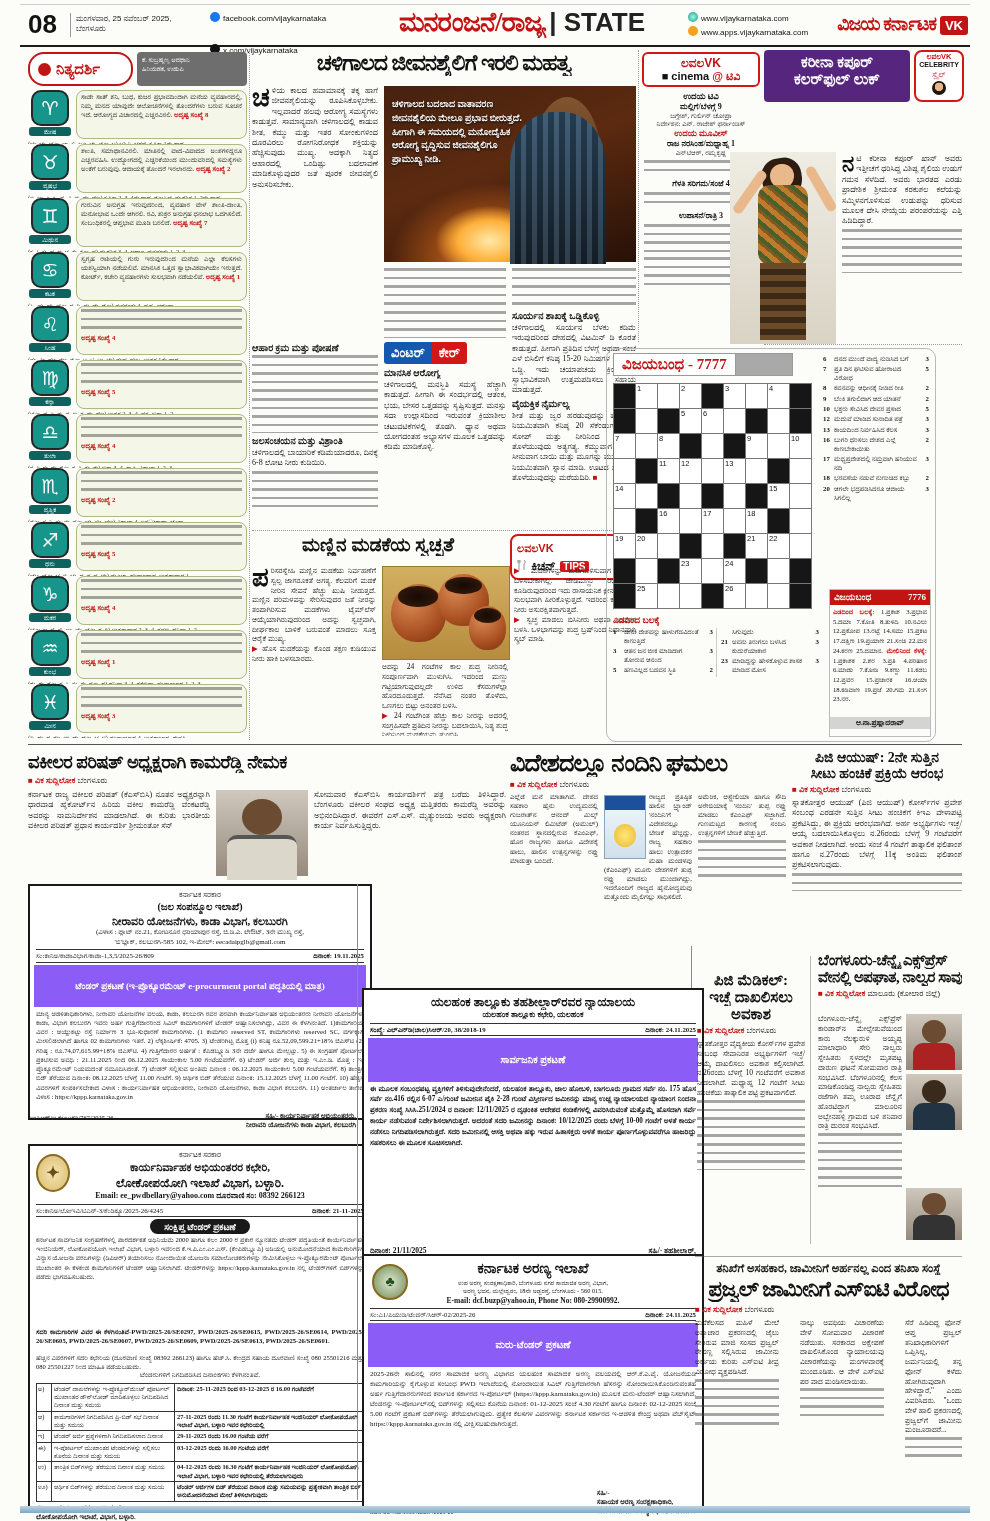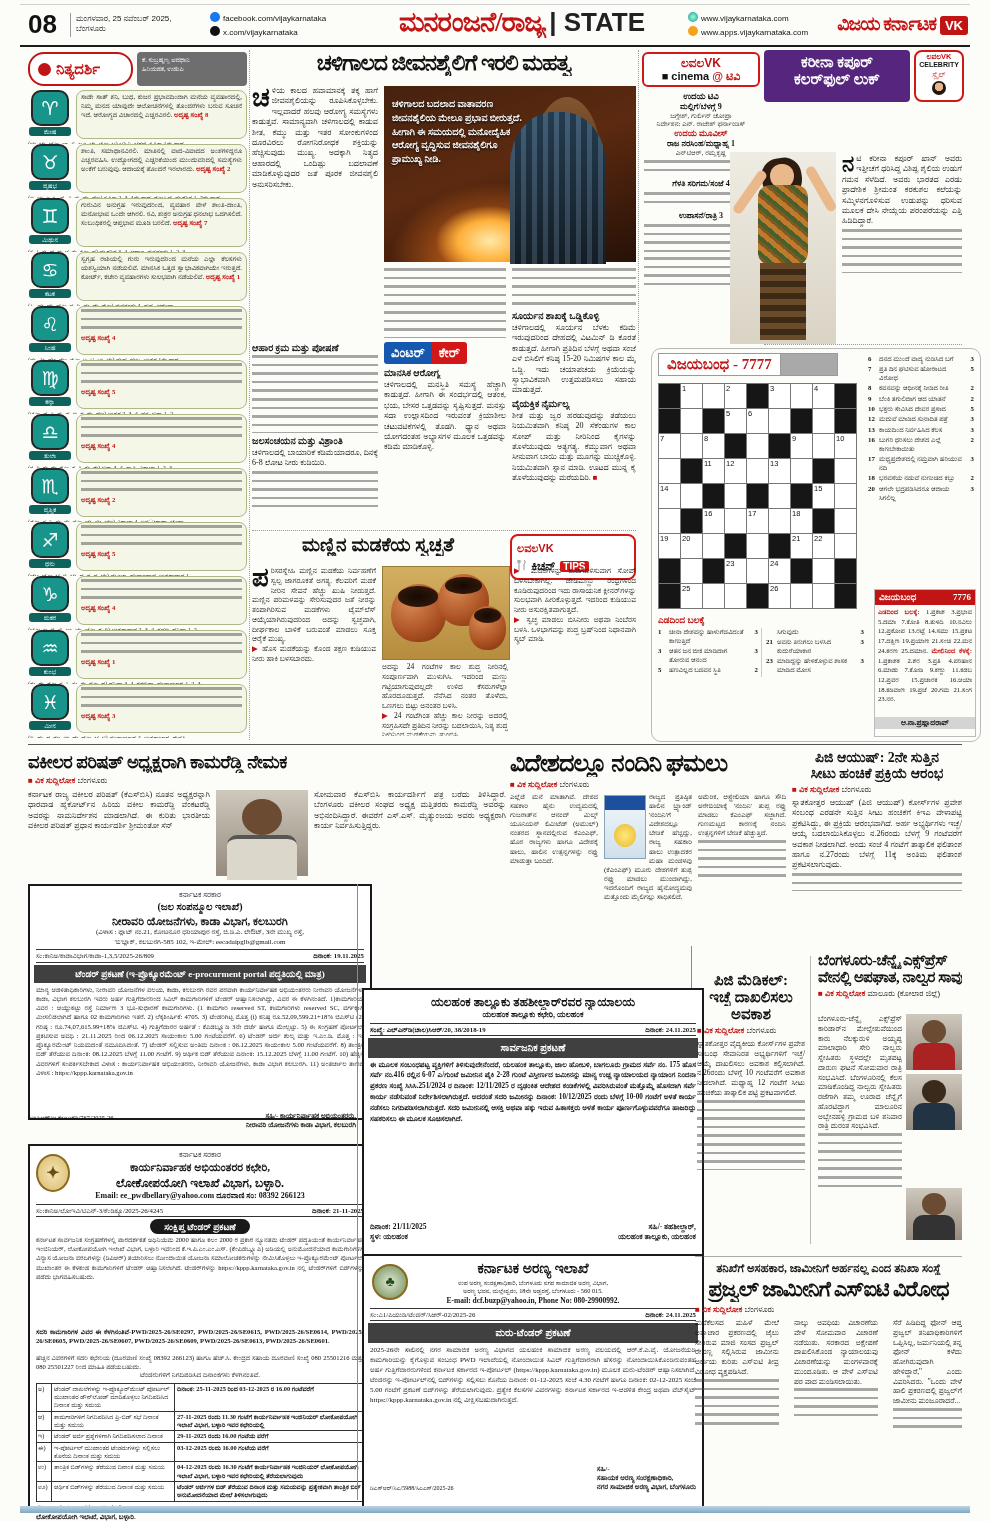--- a/index.html
+++ b/index.html
@@ -114,21 +114,21 @@
   .clue .cn{font-weight:bold;width:11px;flex:none}
   .clue .ct{flex:1}
   .clue .cl{width:9px;flex:none;text-align:right;font-weight:bold}
   .xw-anshead{background:#c11414;color:#fff;font-weight:bold;font-size:9px;padding:2px 4px;
               display:flex;justify-content:space-between}
   .xw-ansbody{font-size:6.7px;line-height:1.45;padding:2px 3px;text-align:justify}
   .xw-setter{background:#d4d4d4;text-align:center;font-size:7.5px;font-weight:bold;padding:1px}
   
   .notice{border:2px solid #1a1a1a;background:#fff;padding:4px 6px;font-size:7px;line-height:1.35}
   .n-c{text-align:center;white-space:nowrap;overflow:hidden}
-  .n-bar{background:#404040;color:#fff;text-align:center;font-weight:bold;padding:3px 2px;
+  .n-bar{background:#8b5cf6;color:#fff;text-align:center;font-weight:bold;padding:15px 2px;
          margin:2px -2px;white-space:nowrap;overflow:hidden}
   .n-ref{display:flex;justify-content:space-between;border-top:1px solid #333;border-bottom:1px solid #333;
          padding:1px 0;margin:2px 0;font-size:6.8px;white-space:nowrap;overflow:hidden}
   .pill{background:#191919;color:#fff;border-radius:9px;display:inline-block;padding:1.5px 14px;font-weight:bold;font-size:9px}
   #pwd-rows{border:1px solid #333;margin-top:2px}
   .trow{display:flex;border-bottom:1px solid #333;font-size:6.4px;line-height:1.3}
   .trow:last-child{border-bottom:0}
   .tk{width:12px;flex:none;border-right:1px solid #333;padding:1px}
   .ta{width:118px;flex:none;border-right:1px solid #333;padding:1px 2px}
   .tb{flex:1;padding:1px 2px;font-weight:bold}
@@ -143,21 +143,21 @@
 
 <div id="hdr" class="abs" style="left:20px;top:4px;width:950px;height:40px">
   <div class="abs pageno" style="left:8px;top:4px">08</div>
   <div class="abs" style="left:50px;top:8px;width:1px;height:24px;background:#999"></div>
   <div class="abs hsmall" style="left:56px;top:9px;width:120px">
     <div>ಮಂಗಳವಾರ, 25 ನವೆಂಬರ್ 2025,</div>
     <div>ಬೆಂಗಳೂರು</div>
   </div>
   <div class="abs hsmall" style="left:190px;top:7px;width:160px">
     <div><span class="icn" style="background:#1877f2"></span><span>facebook.com/vijaykarnataka</span></div>
-    <div style="margin-top:2px"><span class="icn" style="background:#111"></span><span>x.com/vijaykarnataka</span></div>
+    <div style="margin-top:20px"><span class="icn" style="background:#111"></span><span>x.com/vijaykarnataka</span></div>
   </div>
   <div class="abs nw" style="left:352px;top:2px;width:300px;text-align:center">
     <span class="sect-kn">ಮನರಂಜನೆ/ರಾಜ್ಯ</span>
     <span class="sect-en">| STATE</span>
   </div>
   <div class="abs hsmall" style="left:668px;top:7px;width:150px">
     <div><span class="icn" style="background:radial-gradient(#9fd,#17958b)"></span><span>www.vijaykarnataka.com</span></div>
     <div style="margin-top:2px"><span class="icn" style="background:#f5a21b"></span><span>www.apps.vijaykarnataka.com</span></div>
   </div>
   <div class="abs nw" style="right:2px;top:8px">
@@ -413,21 +413,21 @@
       <div class="kar-skirt"></div>
     <div class="kar-arm" style="left:14%;top:8%;transform:rotate(35deg)"></div>
     <div class="kar-arm" style="right:10%;top:6%;transform:rotate(-30deg)"></div>
   </div>
   <div class="abs jt body8 ov" style="left:78px;top:104px;width:120px;height:188px">
     <span class="drop" style="font-size:22px">ನ</span><span>ಟಿ ಕರೀನಾ ಕಪೂರ್ ಖಾನ್ ಅವರು ಇತ್ತೀಚೆಗೆ ಧರಿಸಿದ್ದ ವಿಶಿಷ್ಟ ಶೈಲಿಯ ಉಡುಗೆ ಗಮನ ಸೆಳೆದಿದೆ. ಅವರು ಭಾರತದ ಎರಡು ಪ್ರಾದೇಶಿಕ ಶ್ರೀಮಂತ ಕರಕುಶಲ ಕಲೆಯನ್ನು ಸಮ್ಮಿಳನಗೊಳಿಸುವ ಉಡುಪನ್ನು ಧರಿಸುವ ಮೂಲಕ ದೇಸಿ ನೇಯ್ಗೆಯ ಪರಂಪರೆಯನ್ನು ಎತ್ತಿ ಹಿಡಿದಿದ್ದಾರೆ.</span>
     <div class="gk" style="height:44px;margin-top:2px"></div>
   </div>
 </div>
 
-<div id="xw" class="abs" style="left:651px;top:348px;width:328px;height:392px">
+<div id="xw" class="abs" style="left:606px;top:348px;width:328px;height:392px">
   <div style="display:flex;margin:4px 6px 0 6px">
     <div class="xw-title">ವಿಜಯಬಂಧ - 7777</div>
     <div class="xw-gray" style="width:56px"></div>
   </div>
   <div id="xw-grid" class="abs" style="left:6px;top:34px">
       <div class="xc xb"></div>
       <div class="xc">
         <span>1</span>
       </div>
       <div class="xc"></div>
@@ -837,20 +837,20 @@
       <div class="por-body" style="background:#333"></div>
     </div>
   <div class="abs jt body75 ov" style="left:0;top:62px;width:84px;height:236px"><span>ಬೆಂಗಳೂರು-ಚೆನ್ನೈ ಎಕ್ಸ್‌ಪ್ರೆಸ್ ಕಾರಿಡಾರ್‌ನ ಮೇಲ್ಸೇತುವೆಯಿಂದ ಕಾರು ನೆಲಕ್ಕುರುಳಿ ಅಯ್ಯಪ್ಪ ಮಾಲಾಧಾರಿ ಸೇರಿ ನಾಲ್ವರು ಸ್ನೇಹಿತರು ಸ್ಥಳದಲ್ಲೇ ಮೃತಪಟ್ಟ ದಾರುಣ ಘಟನೆ ಸೋಮವಾರ ರಾತ್ರಿ ಸಂಭವಿಸಿದೆ. ಬೆಂಗಳೂರಿನಲ್ಲಿ ಕೆಲಸ ಮಾಡಿಕೊಂಡಿದ್ದ ನಾಲ್ವರು ಸ್ನೇಹಿತರು ರಜೆಗಾಗಿ ತಮ್ಮ ಊರಾದ ಚೆನ್ನೈಗೆ ಹೊರಟಿದ್ದಾಗ ಮಾಲೂರಿನ ಅಬ್ಬೇನಹಳ್ಳಿ ಗ್ರಾಮದ ಬಳಿ ಶನಿವಾರ ರಾತ್ರಿ ದುರಂತ ಸಂಭವಿಸಿದೆ.</span><div class="gk" style="height:60px;margin-top:2px"></div></div>
 </div>
 
 <div class="abs hline" style="left:695px;top:1256px;width:267px;opacity:.5"></div>
 <div class="abs" style="left:695px;top:1262px;width:267px;height:238px">
   <div class="b ctr nw" style="font-size:11.5px">ತನಿಖೆಗೆ ಅಸಹಕಾರ, ಜಾಮೀನಿಗೆ ಅರ್ಹನಲ್ಲ ಎಂದ ತನಿಖಾ ಸಂಸ್ಥೆ</div>
   <div class="b ctr nw" style="font-size:21px;letter-spacing:-1px;margin-top:2px">ಪ್ರಜ್ವಲ್ ಜಾಮೀನಿಗೆ ಎಸ್‌ಐಟಿ ವಿರೋಧ</div>
   <div class="byl" style="margin:3px 0"><span class="sq">■ </span><span class="b red">ವಿಕ ಸುದ್ದಿಲೋಕ</span> <span>ಬೆಂಗಳೂರು</span></div>
-  <div style="display:flex;gap:15px;height:168px;overflow:hidden">
+  <div style="display:flex;gap:21px;height:168px;overflow:hidden">
     <div class="jt body75 ov" style="width:84px"><span>ಮನೆಕೆಲಸದ ಮಹಿಳೆ ಮೇಲೆ ಅತ್ಯಾಚಾರ ಪ್ರಕರಣದಲ್ಲಿ ಜೈಲು ಸೇರಿರುವ ಮಾಜಿ ಸಂಸದ ಪ್ರಜ್ವಲ್ ರೇವಣ್ಣ ಸಲ್ಲಿಸಿರುವ ಜಾಮೀನು ಅರ್ಜಿಯ ಕುರಿತು ಎಸ್‌ಐಟಿ ತೀವ್ರ ವಿರೋಧ ವ್ಯಕ್ತಪಡಿಸಿದೆ.</span><div class="gk" style="height:50px;margin-top:2px"></div></div>
     <div class="jt body75 ov" style="width:84px"><span>ನಾಲ್ಕು ಅವಧಿಯ ವಿಚಾರಣೆಯ ವೇಳೆ ಸೋಮವಾರ ವಿಚಾರಣೆ ನಡೆಯಿತು. ಸರಕಾರದ ಅಕ್ಷೇಪಣೆ ದಾಖಲಿಸಿಕೊಂಡ ನ್ಯಾಯಾಲಯವು ವಿಚಾರಣೆಯನ್ನು ಮಂಗಳವಾರಕ್ಕೆ ಮುಂದೂಡಿತು. ಆ ವೇಳೆ ಎಸ್‌ಐಟಿ ಪರ ವಾದ ಮಂಡಿಸಲಾಯಿತು.</span><div class="gk" style="height:30px;margin-top:2px"></div></div>
     <div class="jt body75 ov" style="flex:1"><span>ಸೆರೆ ಹಿಡಿದಿದ್ದ ಫೋನ್ ಆಪ್ತ ಪ್ರಜ್ವಲ್ ತನಿಖಾಧಿಕಾರಿಗಳಿಗೆ ಒಪ್ಪಿಸಿಲ್ಲ, ಜರ್ಮನಿಯಲ್ಲಿ ತನ್ನ ಫೋನ್ ಕಳೆದು ಹೋಗಿರುವುದಾಗಿ ಹೇಳಿದ್ದಾರೆ,'' ಎಂದು ವಿವರಿಸಿದರು. ''ಒಂದು ವೇಳೆ ಹಾಲಿ ಪ್ರಕರಣದಲ್ಲಿ ಪ್ರಜ್ವಲ್‌ಗೆ ಜಾಮೀನು ಮಂಜೂರಾದರೆ...</span><div class="gk" style="height:20px;margin-top:2px"></div></div>
   </div>
 </div>
 
 <div class="abs botbar" style="left:20px;top:1506px;width:950px;height:7px"></div>
 
 </body></html>

